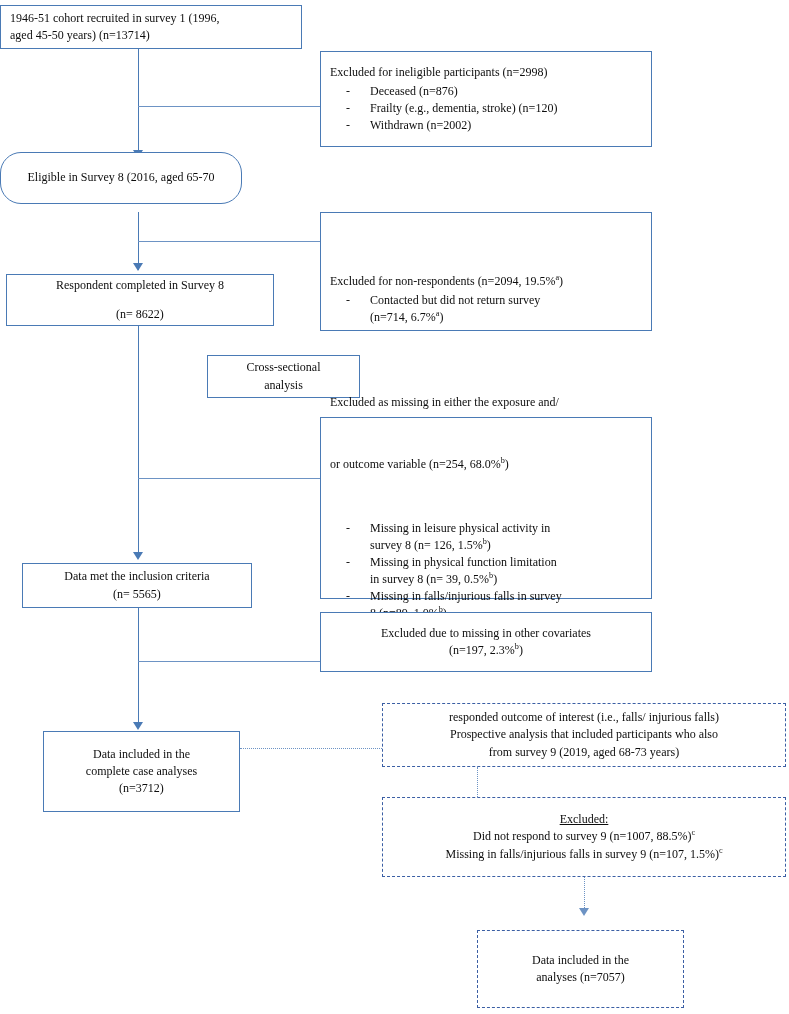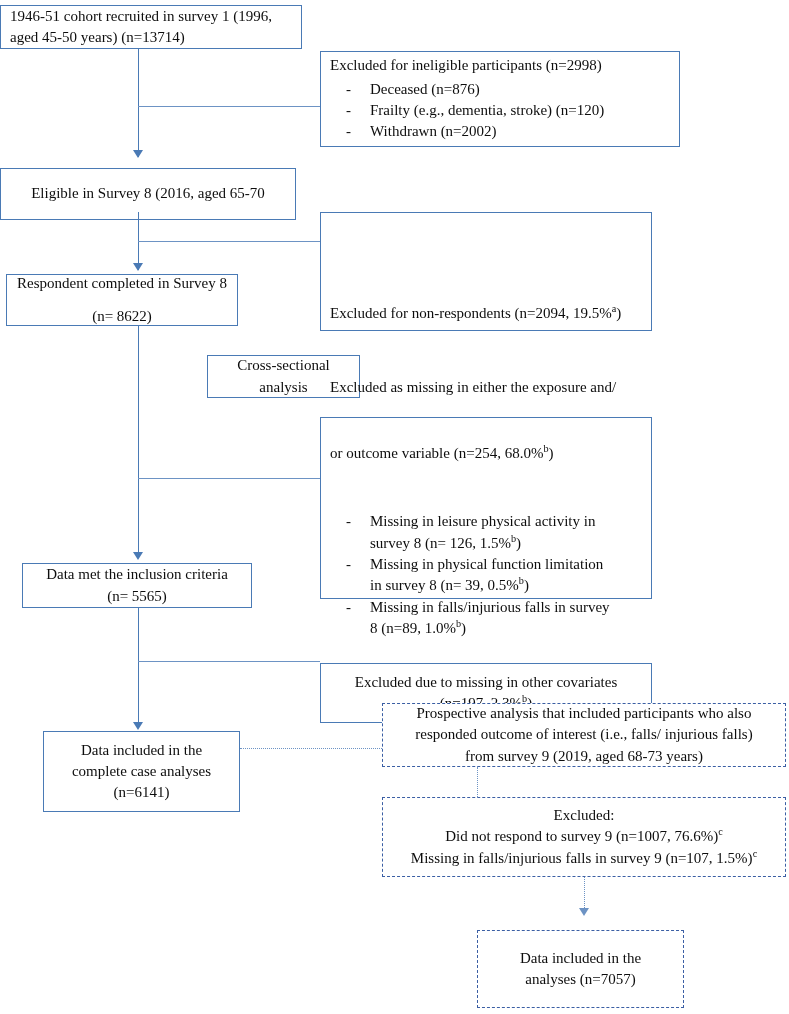--- a/index.html
+++ b/index.html
@@ -19,21 +19,21 @@
     overflow: hidden;
   }
   .box {
     position: absolute;
     box-sizing: border-box;
     background: #ffffff;
     border: 1px solid #4a7ab5;
     display: flex;
     flex-direction: column;
     justify-content: center;
-    font-size: 15px;
+    font-size: 12px;
     line-height: 1.42;
   }
   .box.dashed {
     border: 1.5px dashed #3b5fa4;
   }
   .box.center { text-align: center; }
   .box.left   { text-align: left; }
   .pad { padding: 4px 9px; }
 
   ul.dashlist {
@@ -46,21 +46,21 @@
     padding-left: 30px;
     margin: 0 0 0 0;
   }
   ul.dashlist li::before {
     content: "-";
     position: absolute;
     left: 6px;
     top: 0;
   }
   sup { font-size: 0.68em; vertical-align: super; line-height: 0; }
-  .u { }
+  .u { text-decoration: underline; }
 
   
   .ln {
     position: absolute;
     background: #4a7ab5;
   }
   .ln.v { width: 1.4px; }
   .ln.h { height: 1.4px; }
   .ln.thin { background: #6d93c4; }
 
@@ -93,44 +93,48 @@
   <div class="box left pad" style="left:0px; top:5px; width:302px; height:44px;">
     <div>1946-51 cohort recruited in survey 1 (1996,</div>
     <div>aged 45-50 years) (n=13714)</div>
   </div>
 
   <div class="ln v" style="left:138px; top:49px; height:108px;"></div>
   <div class="arrow" style="left:133px; top:150px;"></div>
 
   <div class="ln h thin" style="left:138px; top:106px; width:182px;"></div>
 
-  <div class="box left pad" style="left:320px; top:51px; width:360px; height:96px;">
+  <div class="box left pad" style="left:320px; top:51px; width:332px; height:96px;">
     <div>Excluded for ineligible participants (n=2998)</div>
     <ul class="dashlist">
       <li>Deceased (n=876)</li>
       <li>Frailty (e.g., dementia, stroke) (n=120)</li>
       <li>Withdrawn (n=2002)</li>
     </ul>
   </div>
 
-  <div class="box center pad" style="left:0px; top:168px; width:296px; height:52px;">
+  <div class="box center pad" style="left:0px; top:152px; width:242px; height:52px;border-radius:21px;">
     <div>Eligible in Survey 8 (2016, aged 65-70</div>
   </div>
 
   <div class="ln v" style="left:138px; top:212px; height:58px;"></div>
   <div class="arrow" style="left:133px; top:263px;"></div>
   <div class="ln h thin" style="left:138px; top:241px; width:182px;"></div>
 
   <div class="box left pad" style="left:320px; top:212px; width:332px; height:119px;justify-content:flex-end;">
     <div><span>Excluded for non-respondents (n=2094, 19.5%</span><sup>a</sup><span>)</span></div>
     <ul class="dashlist">
+      <li>
+        <span>Contacted but did not return survey</span><br>
+        <span>(n=714, 6.7%</span><sup>a</sup><span>)</span>
+      </li>
     </ul>
   </div>
 
-  <div class="box center pad" style="left:6px; top:274px; width:232px; height:52px;gap:12px;">
+  <div class="box center pad" style="left:6px; top:274px; width:268px; height:52px;gap:12px;">
     <div>Respondent completed in Survey 8</div>
     <div>(n= 8622)</div>
   </div>
 
   <div class="ln v" style="left:138px; top:326px; height:230px;"></div>
   <div class="arrow" style="left:133px; top:552px;"></div>
   <div class="ln h thin" style="left:138px; top:478px; width:182px;"></div>
 
   <div class="box center pad" style="left:207px; top:355px; width:153px; height:43px;">
     <div>Cross-sectional</div>
@@ -158,44 +162,44 @@
 
   <div class="box center pad" style="left:22px; top:563px; width:230px; height:45px;">
     <div>Data met the inclusion criteria</div>
     <div>(n= 5565)</div>
   </div>
 
   <div class="ln v" style="left:138px; top:608px; height:118px;"></div>
   <div class="arrow" style="left:133px; top:722px;"></div>
   <div class="ln h thin" style="left:138px; top:661px; width:182px;"></div>
 
-  <div class="box center pad" style="left:320px; top:663px; width:332px; height:60px;">
+  <div class="box center pad" style="left:320px; top:612px; width:332px; height:60px;">
     <div>Excluded due to missing in other covariates</div>
     <div><span>(n=197, 2.3%</span><sup>b</sup><span>)</span></div>
   </div>
 
   <div class="box center pad" style="left:43px; top:731px; width:197px; height:81px;">
     <div>Data included in the</div>
     <div>complete case analyses</div>
-    <div>(n=6141)</div>
+    <div>(n=3712)</div>
   </div>
 
   <div class="dotln h" style="left:240px; top:748px; width:142px;"></div>
 
   <div class="box dashed center pad" style="left:382px; top:703px; width:404px; height:64px;">
+    <div>responded outcome of interest (i.e., falls/ injurious falls)</div>
     <div>Prospective analysis that included participants who also</div>
-    <div>responded outcome of interest (i.e., falls/ injurious falls)</div>
     <div>from survey 9 (2019, aged 68-73 years)</div>
   </div>
 
   <div class="dotln v" style="left:477px; top:767px; height:30px;"></div>
 
   <div class="box dashed center pad" style="left:382px; top:797px; width:404px; height:80px;">
     <div class="u">Excluded:</div>
-    <div><span>Did not respond to survey 9 (n=1007, 76.6%)</span><sup>c</sup></div>
+    <div><span>Did not respond to survey 9 (n=1007, 88.5%)</span><sup>c</sup></div>
     <div><span>Missing in falls/injurious falls in survey 9 (n=107, 1.5%)</span><sup>c</sup></div>
   </div>
 
   <div class="dotln v" style="left:584px; top:877px; height:33px;"></div>
   <div class="arrow soft" style="left:579px; top:908px;"></div>
 
   <div class="box dashed center pad" style="left:477px; top:930px; width:207px; height:78px;">
     <div>Data included in the</div>
     <div>analyses (n=7057)</div>
   </div>

